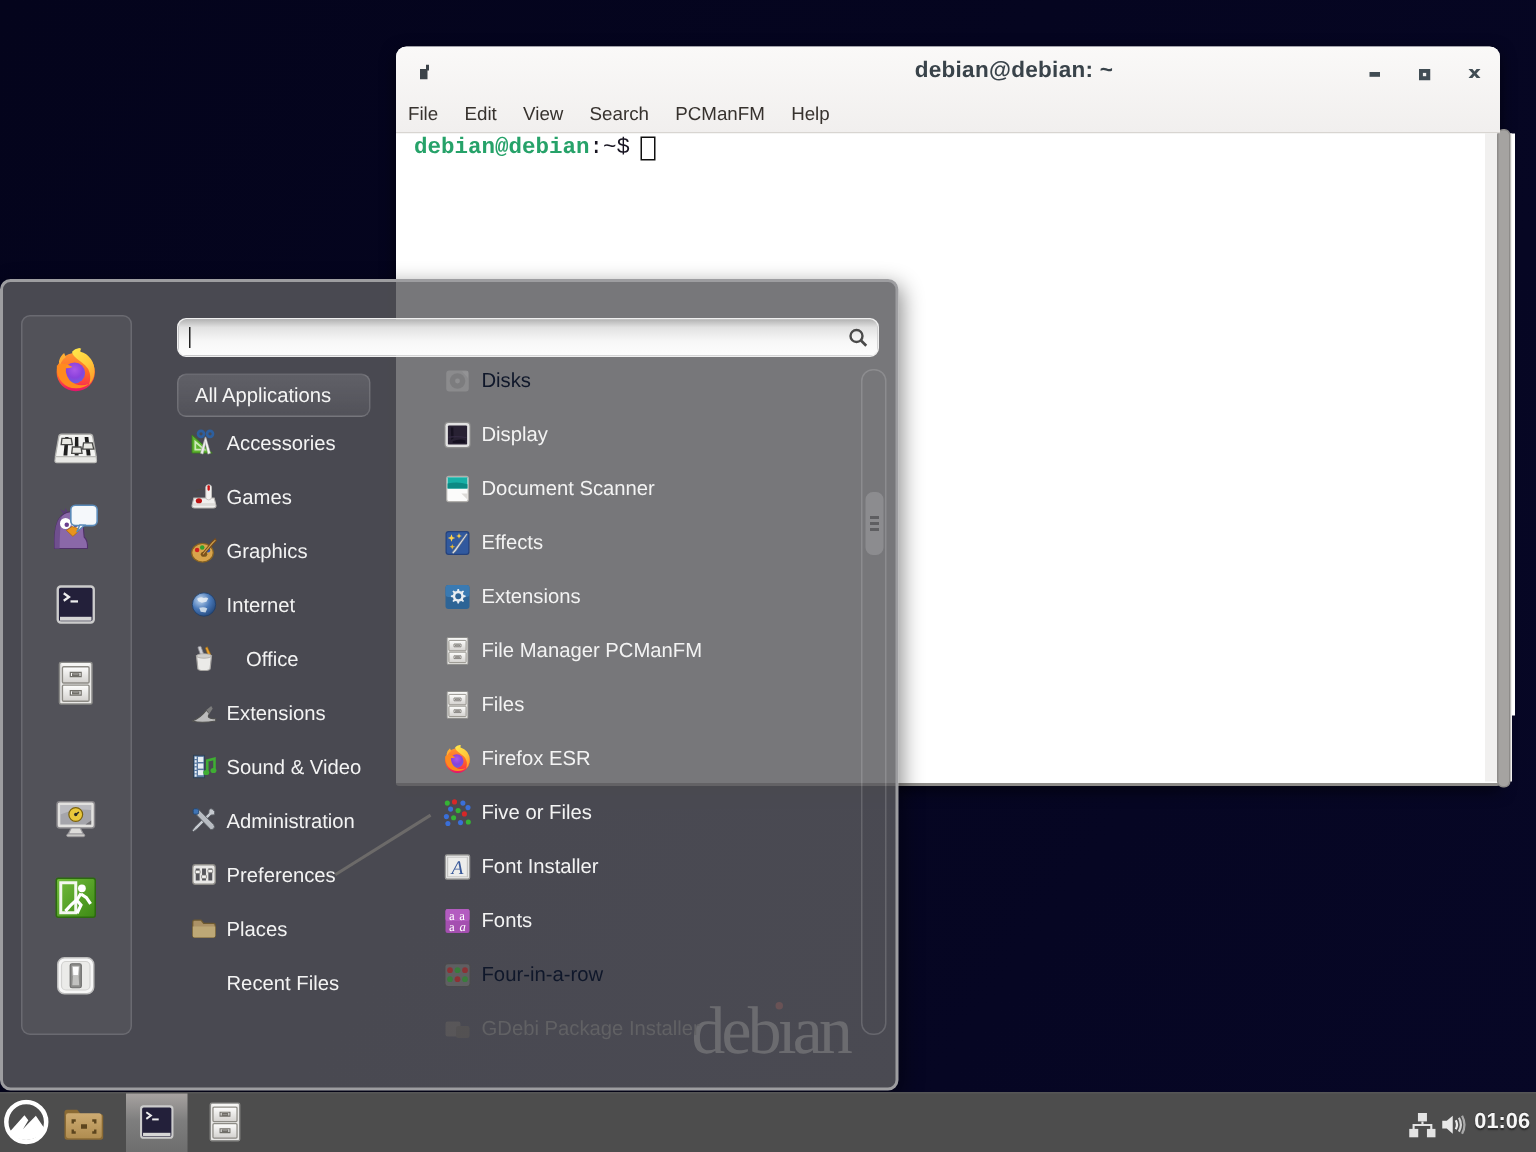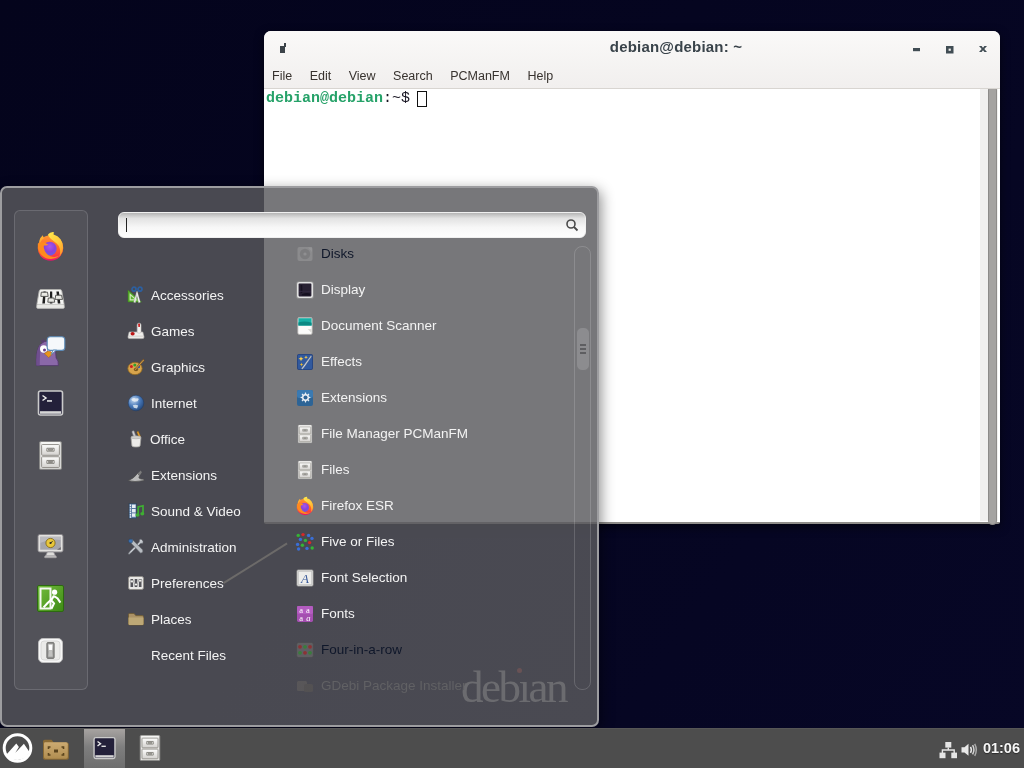--- a/index.html
+++ b/index.html
@@ -16,21 +16,21 @@
     border-bottom:2px solid #8f8d8a;box-shadow:0 3px 10px rgba(0,0,0,0.55);}
   #thead{position:absolute;left:0;top:0;width:736px;height:57px;
     background:linear-gradient(#faf9f8,#f1efee);border-radius:7px 7px 0 0;
     border-bottom:1px solid #d8d5d1;}
   #ttitle{position:absolute;left:0;top:7px;width:736px;text-align:center;
     font-size:15px;font-weight:bold;color:#39434a;letter-spacing:0.2px;padding-left:44px;}
   #ticon{position:absolute;left:16px;top:12px;width:7px;height:10px;}
   .wbtn{position:absolute;}
   #tmenu{position:absolute;left:8px;top:38px;font-size:12.5px;color:#37322e;}
   #tmenu span{margin-right:17.5px;}
-  #tbody{position:absolute;left:0;top:58px;width:736px;height:388px;background:#fff;}
+  #tbody{position:absolute;left:10px;top:58px;width:736px;height:388px;background:#fff;}
   #prompt{position:absolute;left:2px;top:1px;font-family:"Liberation Mono",monospace;
     font-size:15px;line-height:18px;white-space:pre;}
   #prompt .g{color:#26a269;font-weight:bold;}
   #prompt .d{color:#171421;}
   #cursor{position:absolute;left:153px;top:2px;width:8px;height:14px;border:1.5px solid #101010;}
   #tscroll{position:absolute;right:2px;top:0px;width:18px;height:432px;background:#f1f0ef;}
   #tthumb{position:absolute;right:3px;top:-3px;width:7px;height:437px;border-radius:4px;
     background:#a5a3a1;border:1px solid #8d8b89;}
   
   #menu{position:absolute;left:0px;top:186px;width:599px;height:541px;
@@ -162,20 +162,23 @@
       <path d="M13.2 9.2 L17.8 9.2 L17.4 15.5 L13.6 15.5 Z" fill="#fdfdfd" stroke="#b2b2b0" stroke-width="0.5"></path>
       <path d="M13.6 15.5 L17.4 15.5 L17.8 21.8 L13.2 21.8 Z" fill="#c2c2c0"></path>
     </svg>
   <div id="search">
       <div id="caret"></div>
     <svg style="position:absolute;right:6px;top:5px" width="14" height="14" viewBox="0 0 14 14">
         <circle cx="6" cy="6" r="4" fill="none" stroke="#4a4a4a" stroke-width="1.6"></circle>
         <line x1="9" y1="9" x2="12.5" y2="12.5" stroke="#4a4a4a" stroke-width="1.8"></line>
       </svg>
   </div>
+  <div id="allapps">
+      <span>All Applications</span>
+    </div>
   <svg class="cico" style="top:98px" viewBox="0 0 18 18">
       <path d="M1 4 L1 16 L14.5 16 Z" fill="#5cb22e" stroke="#3a7d1e" stroke-width="0.6"></path>
       <path d="M3.2 8.5 L3.2 13.8 L9.2 13.8 Z" fill="none" stroke="#cdeab8" stroke-width="1.2"></path>
       <circle cx="7" cy="3.2" r="2" fill="none" stroke="#2d5f9e" stroke-width="1.8"></circle>
       <circle cx="13" cy="3.2" r="2" fill="none" stroke="#2d5f9e" stroke-width="1.8"></circle>
       <path d="M9.8 5.2 L6.6 16.2 L8.4 16.8 L10.6 7.6 Z" fill="#ededed" stroke="#999" stroke-width="0.3"></path>
       <path d="M10.2 5.2 L13.4 16.2 L11.6 16.8 L9.4 7.6 Z" fill="#f6f6f6" stroke="#999" stroke-width="0.3"></path>
     </svg>
   <span class="lbl" style="left:149px;top:99.5px">Accessories</span>
   <svg class="cico" style="top:134px" viewBox="0 0 18 18">
@@ -208,21 +211,21 @@
       <path d="M4.4 5.2 Q6.6 3.4 8.8 4.6 Q10.8 3.8 11.8 5 L10.6 7.2 L7.6 7.8 L5.2 6.8 Z" fill="#e9eff5" opacity="0.85"></path>
       <path d="M5.8 11.2 Q9 10.2 11.2 11.6 L10 14.4 L6.8 13.8 Z" fill="#dde8f0" opacity="0.85"></path>
     </svg>
   <span class="lbl" style="left:149px;top:207.5px">Internet</span>
   <svg class="cico" style="top:242px" viewBox="0 0 18 18">
       <rect x="5.8" y="0.8" width="2.2" height="7" rx="0.6" transform="rotate(-20 7 4)" fill="#cdcdd2" stroke="#85858a" stroke-width="0.5"></rect>
       <path d="M11.2 1.2 L13.6 6.6 L11.9 7.3 L9.9 2 Z" fill="#e8a030" stroke="#9a6a10" stroke-width="0.4"></path>
       <path d="M4 7.2 L14 7.2 L13.1 15.8 Q13 17 9 17 Q5 17 4.9 15.8 Z" fill="#ebeae8" stroke="#a5a3a0" stroke-width="0.8"></path>
       <ellipse cx="9" cy="7.3" rx="5" ry="1.5" fill="#cfcecb" stroke="#a5a3a0" stroke-width="0.5"></ellipse>
     </svg>
-  <span class="lbl" style="left:148px;top:243.5px">Office</span>
+  <span class="lbl" style="left:162px;top:243.5px">Office</span>
   <svg class="cico" style="top:278px" viewBox="0 0 18 18">
       <path d="M1.2 14.6 Q6.5 12.8 10.6 7.4 L12.6 9.8 Q10 13.2 16.8 13.2 L16.8 14.6 Q7 16.4 1.2 14.6 Z" fill="#bcbcbc" stroke="#50504f" stroke-width="0.7"></path>
       <path d="M10.6 7.4 L13.8 4.6 L14.8 6.4 L12.6 9.8 Z" fill="#7c7c7c"></path>
     </svg>
   <span class="lbl" style="left:149px;top:279.5px">Extensions</span>
   <svg class="cico" style="top:314px" viewBox="0 0 18 18">
       <rect x="2" y="1.5" width="7.4" height="15" fill="#5878a0" stroke="#2c3e50" stroke-width="0.6"></rect>
       <g fill="#e8eef4">
         <rect x="2.8" y="2.4" width="1.3" height="1.6"></rect>
         <rect x="2.8" y="4.8" width="1.3" height="1.6"></rect>
@@ -370,21 +373,21 @@
         <circle cx="17.2" cy="16" r="1.7" fill="#35b335"></circle>
         <circle cx="3.6" cy="17" r="1.7" fill="#3a6fd8"></circle>
       </g>
     </svg>
   <span class="lbl" style="left:319px;top:346px">Five or Files</span>
   <svg class="aico" style="top:380px" viewBox="0 0 20 20">
       <rect x="2" y="2" width="16" height="16" rx="1" fill="#fdfdfd" stroke="#9a9a98" stroke-width="1"></rect>
       <rect x="3.4" y="3.4" width="13.2" height="13.2" fill="#ededeb" stroke="#c5c5c3" stroke-width="0.8"></rect>
       <text x="10" y="14.5" text-anchor="middle" font-family="Liberation Serif" font-style="italic" font-size="13" fill="#3a5a9a">A</text>
     </svg>
-  <span class="lbl" style="left:319px;top:382px">Font Selection</span>
+  <span class="lbl" style="left:319px;top:382px">Font Installer</span>
   <svg class="aico" style="top:416px" viewBox="0 0 20 20">
       <rect x="2" y="2" width="16" height="16" rx="1.4" fill="#a44fb0"></rect>
       <rect x="2" y="2" width="16" height="8" rx="1.4" fill="#b35cc0"></rect>
       <text x="6.2" y="9.4" text-anchor="middle" font-family="Liberation Serif" font-size="8.5" fill="#fff">a</text>
       <text x="13" y="9.4" text-anchor="middle" font-family="Liberation Serif" font-size="8.5" fill="#fff">a</text>
       <text x="6.2" y="16.8" text-anchor="middle" font-family="Liberation Serif" font-size="8.5" fill="#fff">a</text>
       <text x="13.4" y="16.8" text-anchor="middle" font-family="Liberation Serif" font-style="italic" font-size="8.5" fill="#fff">a</text>
     </svg>
   <span class="lbl" style="left:319px;top:418px">Fonts</span>
   <svg class="aico" style="top:452px;opacity:0.6" viewBox="0 0 20 20">

